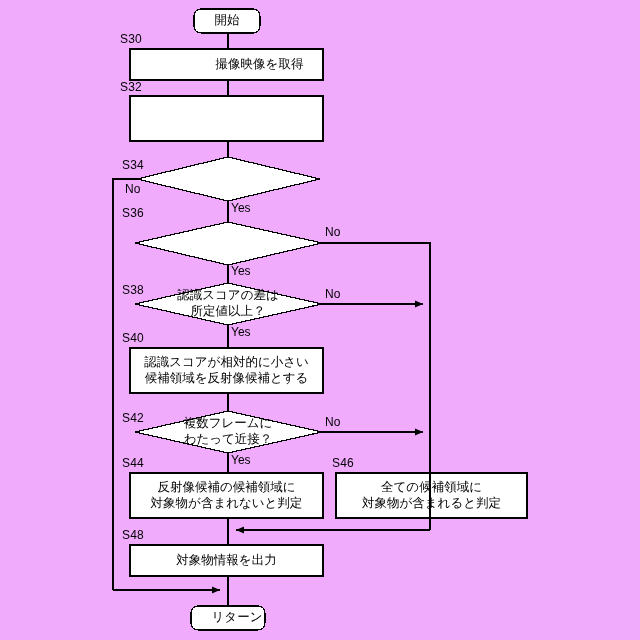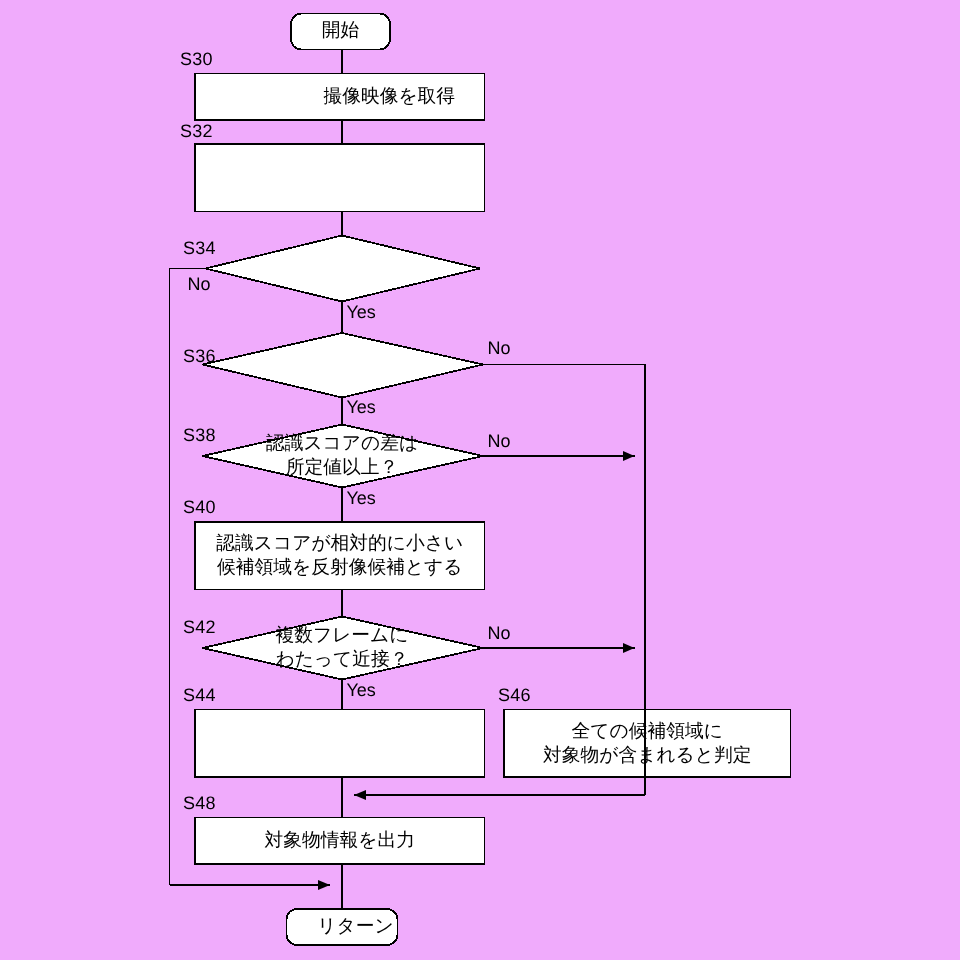--- a/index.html
+++ b/index.html
@@ -142,35 +142,37 @@
 
   <div class="node-label terminal-label" style="left:191px; top:606px; width:92px; height:24px;">リターン</div>
 
   <div class="step-tag" style="left:120px; top:32px;">S30</div>
   <div class="node-label" style="left:130px; top:49px; width:193px; height:31px;padding-left:33px;">撮像映像を取得</div>
 
   <div class="step-tag" style="left:120px; top:80px;">S32</div>
 
   <div class="step-tag" style="left:122px; top:158px;">S34</div>
 
-  <div class="step-tag" style="left:122px; top:230px;text-align:center;">S36</div>
+  <div class="step-tag" style="left:122px; top:206px;text-align:center;">S36</div>
 
   <div class="step-tag" style="left:122px; top:283px;">S38</div>
   <div class="node-label" style="left:160px; top:284px; width:136px; height:40px;">認識スコアの差は
 所定値以上？</div>
 
   <div class="step-tag" style="left:122px; top:331px;">S40</div>
   <div class="node-label" style="left:130px; top:348px; width:193px; height:45px;">認識スコアが相対的に小さい
 候補領域を反射像候補とする</div>
 
   <div class="step-tag" style="left:122px; top:411px;">S42</div>
   <div class="node-label" style="left:160px; top:412px; width:136px; height:40px;">複数フレームに
 わたって近接？</div>
 
   <div class="step-tag" style="left:122px; top:456px;">S44</div>
+  <div class="node-label" style="left:130px; top:473px; width:193px; height:45px;">反射像候補の候補領域に
+対象物が含まれないと判定</div>
 
   <div class="step-tag" style="left:332px; top:456px;">S46</div>
   <div class="node-label" style="left:336px; top:473px; width:191px; height:45px;">全ての候補領域に
 対象物が含まれると判定</div>
 
   <div class="step-tag" style="left:122px; top:528px;">S48</div>
   <div class="node-label" style="left:130px; top:545px; width:193px; height:31px;">対象物情報を出力</div>
 
   <div class="edge-label" style="left:125px; top:182px;">No</div>
   <div class="edge-label" style="left:231px; top:201px;">Yes</div>

